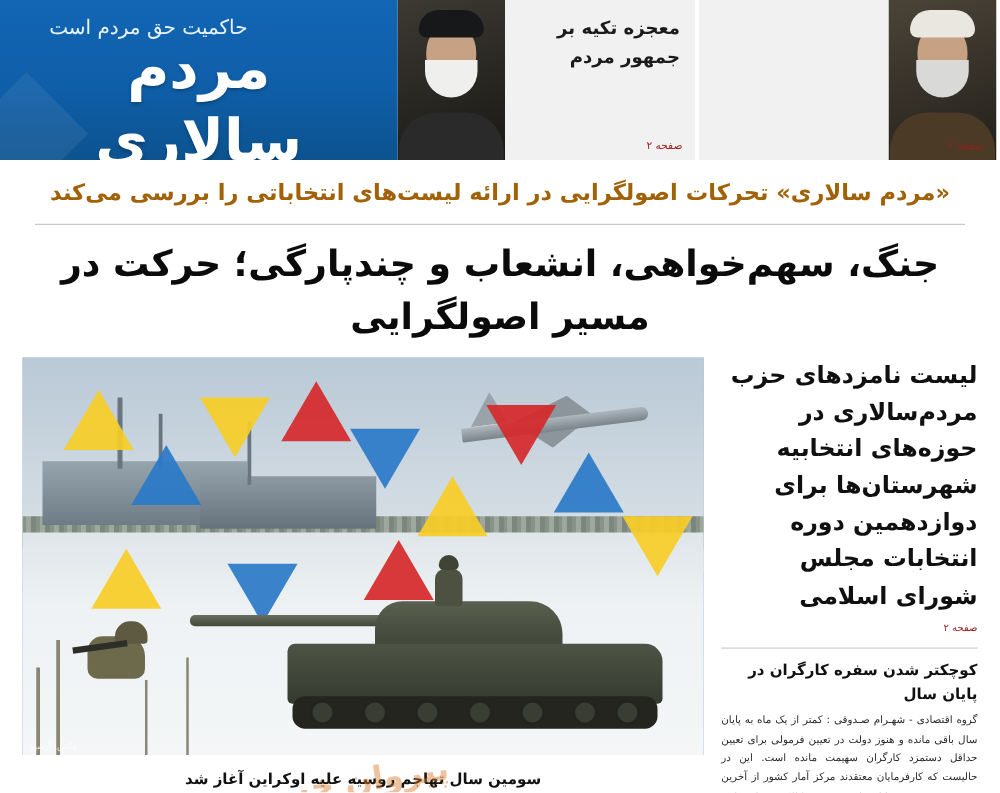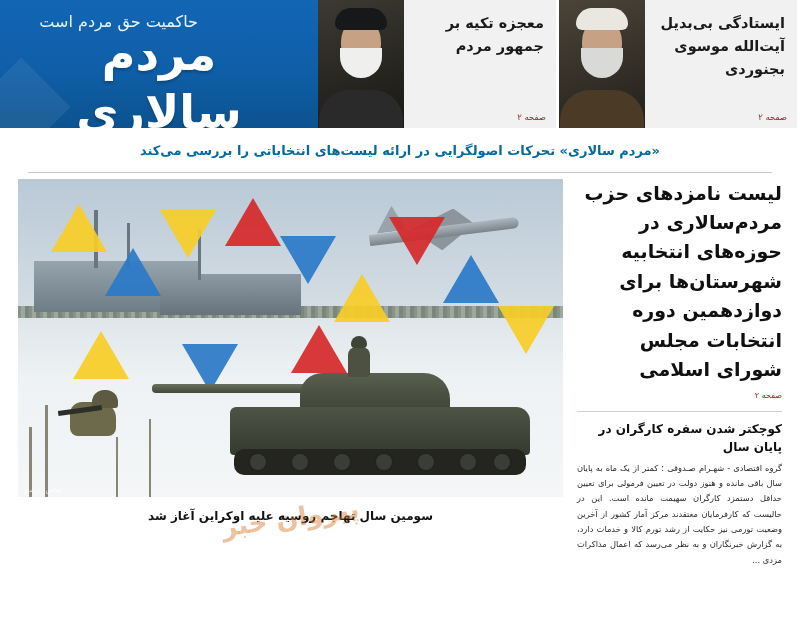--- a/index.html
+++ b/index.html
@@ -154,23 +154,23 @@
     letter-spacing: .3px;
     direction: rtl;
   }
 
   
   .lead-wrap {
     padding: 13px 18px 0 18px;
     text-align: center;
   }
   .kicker {
-    font-size: 13px;
-    font-weight: bold;
-    color: #0369a1;
+    font-size: 18px;
+    font-weight: bold;
+    color: #a16207;
     line-height: 1.5;
   }
   .hr-thin {
     margin: 11px 10px 0 10px;
     border: 0;
     border-top: 1px solid #c9c9c9;
   }
   .headline {
     font-size: 29px;
     font-weight: bold;
@@ -422,24 +422,20 @@
   }
 </style>
 </head>
 <body>
 
 <div id="page">
 
   <div class="masthead">
 
     <div class="mast-box">
-      <div class="txt">
-        <div class="line">ایستادگی بی‌بدیل</div>
-        <div class="line">آیت‌الله موسوی بجنوردی</div>
-      </div>
       <div class="photo cleric">
         <div class="robe brown"></div>
         <div class="head"></div>
         <div class="beard grey"></div>
         <div class="turban white"></div>
       </div>
       <div class="pagemark">صفحه ۲</div>
     </div>
 
     <div class="mast-box">
@@ -460,20 +456,21 @@
       <div class="title">مردم سالاری</div>
       <div class="corner"></div>
     </div>
 
   </div>
 
 
   <div class="lead-wrap">
     <div class="kicker">«مردم سالاری» تحرکات اصولگرایی در ارائه لیست‌های انتخاباتی را بررسی می‌کند</div>
     <hr class="hr-thin">
+    <div class="headline">جنگ، سهم‌خواهی، انشعاب و چندپارگی؛ حرکت در مسیر اصولگرایی</div>
   </div>
 
   <div class="body">
 
     <div class="col-side">
 
       <div>
         <div class="side-h">لیست نامزدهای حزب مردم‌سالاری در حوزه‌های انتخابیه شهرستان‌ها برای دوازدهمین دوره انتخابات مجلس شورای اسلامی</div>
         <div class="side-mark">صفحه ۲</div>
       </div>

